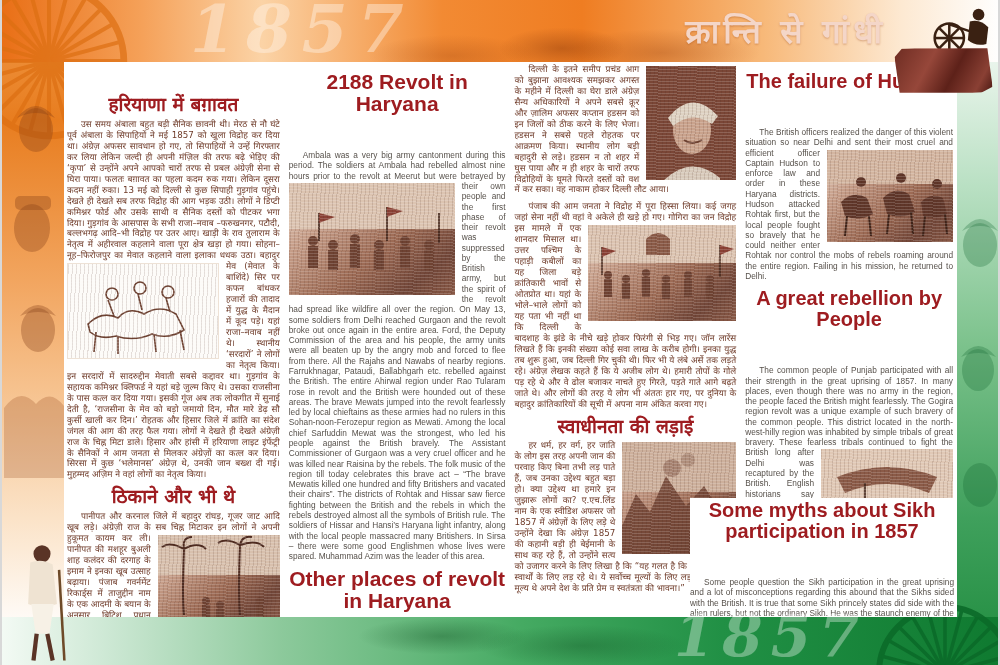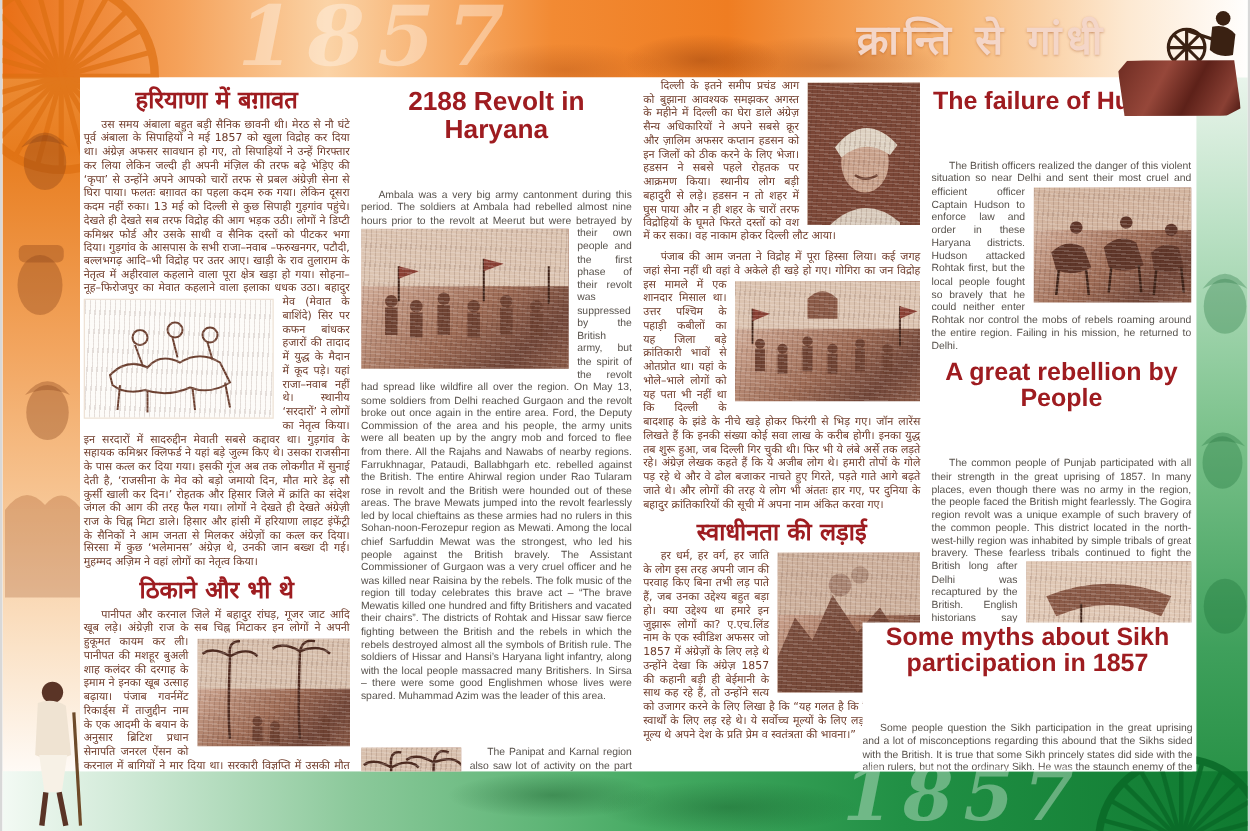--- a/index.html
+++ b/index.html
@@ -41,21 +41,21 @@
   .gandhi-walk{position:absolute;z-index:3;left:8px;top:540px;width:64px;height:124px;}
   .left-portraits{position:absolute;z-index:1;left:0;top:78px;width:62px;height:420px;opacity:.85;}
   .right-portraits{position:absolute;z-index:1;left:952px;top:185px;width:48px;height:370px;opacity:.8;}
   .corner-engraving{position:absolute;z-index:3;left:893px;top:47px;width:97px;height:47px;
     transform:rotate(-2deg);clip-path:polygon(0 18%,8% 0,96% 6%,100% 88%,88% 100%,4% 94%);
     background:linear-gradient(120deg,#6e2c22 0%,#96473a 35%,#5d2119 60%,#8a4034 85%,#4a1812 100%);}
   
   .content{position:absolute;z-index:2;left:62px;top:62px;width:893px;height:555px;background:#fff;
     display:flex;gap:9px;padding:2px 4px 0 3px;box-sizing:border-box;overflow:hidden;}
   .col{box-sizing:border-box;}
-  .col1{width:213px;} .col2{width:217px;} .col3{width:222px;position:relative;} .col4{width:208px;position:relative;}
+  .col1{width:213px;margin-top:24px;} .col2{width:217px;} .col3{width:222px;position:relative;} .col4{width:208px;position:relative;}
   h2{margin:7px 0 4px;text-align:center;color:#9e1c20;line-height:1.05;}
   .h-hi{font-size:19px;font-family:"DejaVu Sans",sans-serif;font-weight:bold;}
   .h-en{font-size:20px;font-family:"Liberation Sans",sans-serif;font-weight:bold;}
   .para{text-align:justify;margin:0 0 6px;}
   .para.first{text-indent:14px;}
   .hi{font-size:8.7px;line-height:1.26;color:#6e3a28;font-family:"DejaVu Sans",sans-serif;}
   .en{font-size:8.3px;line-height:1.24;color:#57514b;font-family:"Liberation Sans",sans-serif;margin-top:35px;}
   
   .fig{position:relative;overflow:hidden;display:block;
     background:linear-gradient(140deg,#e7d2c2 0%,#c59c87 28%,#9c6a54 58%,#714638 82%,#8a5a47 100%);}
@@ -249,20 +249,21 @@
                 <line x1="30" y1="30" x2="30" y2="58"></line>
                 <line x1="98" y1="24" x2="98" y2="58"></line>
                 <line x1="150" y1="30" x2="150" y2="60"></line>
               </g>
             <path d="M30,30 L46,34 L30,40 Z" fill="#8a4034"></path>
               <path d="M98,24 L114,28 L98,34 Z" fill="#8a4034"></path>
           </svg>
         </span>
         <span>revolt at Meerut but were betrayed by their own people and the first phase of their revolt was suppressed by the British army, but the spirit of the revolt had spread like wildfire all over the region. On May 13, some soldiers from Delhi reached Gurgaon and the revolt broke out once again in the entire area. Ford, the Deputy Commission of the area and his people, the army units were all beaten up by the angry mob and forced to flee from there. All the Rajahs and Nawabs of nearby regions. Farrukhnagar, Pataudi, Ballabhgarh etc. rebelled against the British. The entire Ahirwal region under Rao Tularam rose in revolt and the British were hounded out of these areas. The brave Mewats jumped into the revolt fearlessly led by local chieftains as these armies had no rulers in this Sohan-noon-Ferozepur region as Mewati. Among the local chief Sarfuddin Mewat was the strongest, who led his people against the British bravely. The Assistant Commissioner of Gurgaon was a very cruel officer and he was killed near Raisina by the rebels. The folk music of the region till today celebrates this brave act – “The brave Mewatis killed one hundred and fifty Britishers and vacated their chairs”. The districts of Rohtak and Hissar saw fierce fighting between the British and the rebels in which the rebels destroyed almost all the symbols of British rule. The soldiers of Hissar and Hansi’s Haryana light infantry, along with the local people massacred many Britishers. In Sirsa – there were some good Englishmen whose lives were spared. Muhammad Azim was the leader of this area.</span>
       </div>
+      <h2 class="h-en" style="font-size:21px;">Other places of revolt in Haryana</h2>
       <div class="para en first">
         <span class="fig fl" style="width:80px;height:124px;">
           <svg viewBox="0 0 80 124">
             <rect x="0" y="0" width="80" height="56" fill="#d8c0ad"></rect>
             <g stroke="#4e2b20" fill="none" stroke-width="2">
               <path d="M24,16 C23,50 22,86 24,116"></path>
                 <path d="M58,12 C57,46 56,82 58,116"></path>
               <path d="M24,16 Q10,8 2,14 M24,16 Q22,2 32,4 M24,16 Q38,8 46,16 M58,12 Q44,4 36,10 M58,12 Q60,0 70,4 M58,12 Q74,6 80,14"></path>
             </g>
             <g fill="#6e4232">

